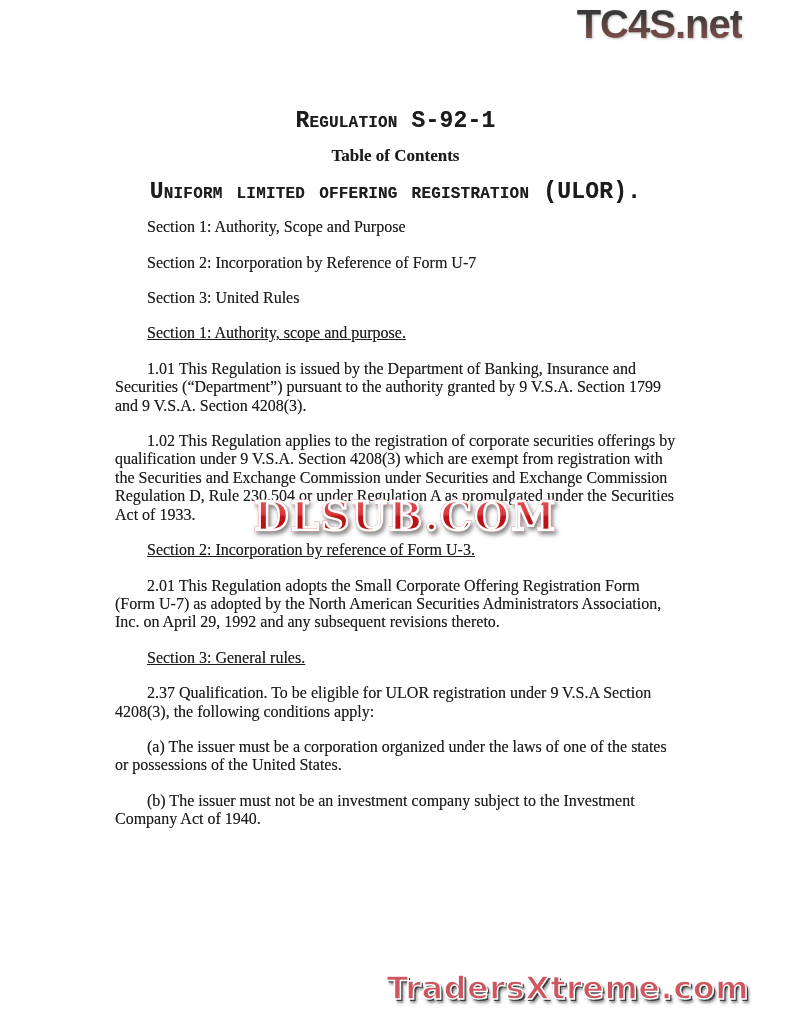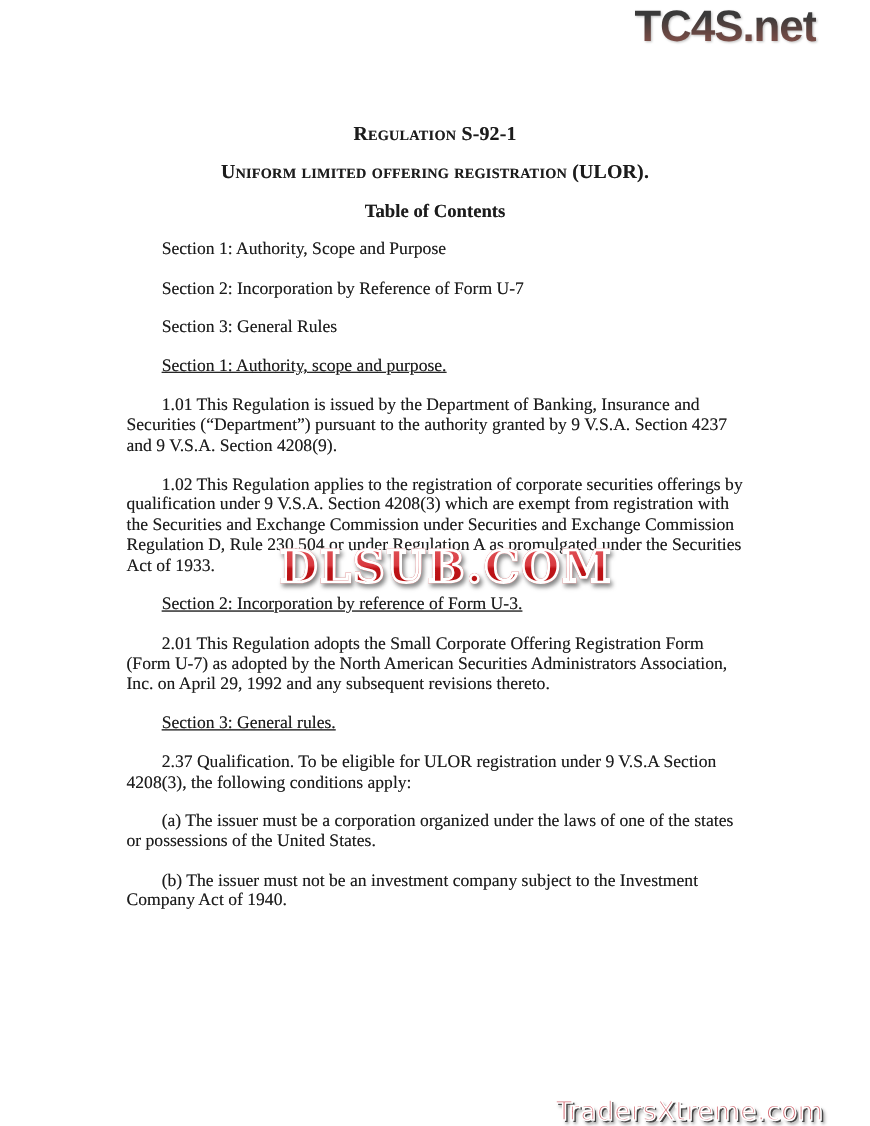--- a/index.html
+++ b/index.html
@@ -46,22 +46,23 @@
     text-shadow: 0 0 0.6px rgba(30,30,30,0.55);
   }
 
   .center-head {
     text-align: center;
     font-weight: bold;
     margin: 0 0 17px 0;
   }
   .sc {
     font-variant: small-caps;
-    font-size: 18px;
+    font-size: 23px;
     letter-spacing: 0.2px;
+    font-family: Liberation Mono, monospace;
   }
   .toc-title { font-size: 17px; }
 
   .indented {
     margin: 0 0 17px 32px;
   }
   .underlined { text-decoration: underline; }
 
   p.para {
     margin: 0 0 17px 0;
@@ -88,56 +89,56 @@
     background-clip: text;
     -webkit-text-fill-color: transparent;
     -webkit-text-stroke: 2.5px var(--color-wm_outline, #ffffff);
     filter: drop-shadow(2px 3px 2px rgba(110,110,110,0.85));
     text-align: right;
   }
 
   
   .traders-watermark {
     position: absolute;
-    bottom: 1px;
+    bottom: 18px;
     right: 8px;
     font-family: "DejaVu Sans", sans-serif;
-    font-weight: normal;
-    font-size: 24px;
+    font-weight: bold;
+    font-size: 32px;
     line-height: 1.1;
     letter-spacing: 0.5px;
     color: var(--color-wm_pink, #cd5660);
     -webkit-text-stroke: 1.5px var(--color-wm_outline, #ffffff);
     text-shadow: 2px 2px 0 rgba(45,45,45,0.85), 3px 4px 3px rgba(0,0,0,0.45);
   }
 </style>
 </head>
 <body>
 
 <div class="page">
 
   <div class="tc4s-logo">TC4S.net</div>
 
   <div class="content">
 
     <div class="center-head sc">Regulation S-92-1</div>
 
+    <div class="center-head toc-title">Table of Contents</div>
+
     <div class="center-head sc">Uniform limited offering registration (ULOR).</div>
-
-    <div class="center-head toc-title">Table of Contents</div>
 
     <div class="indented">Section 1: Authority, Scope and Purpose</div>
 
     <div class="indented">Section 2: Incorporation by Reference of Form U-7</div>
 
-    <div class="indented">Section 3: General Rules</div>
+    <div class="indented">Section 3: United Rules</div>
 
     <div class="indented underlined">Section 1: Authority, scope and purpose.</div>
 
-    <p class="para">1.01 This Regulation is issued by the Department of Banking, Insurance and Securities (“Department”) pursuant to the authority granted by 9 V.S.A. Section 4237 and 9 V.S.A. Section 4208(9).</p>
+    <p class="para">1.01 This Regulation is issued by the Department of Banking, Insurance and Securities (“Department”) pursuant to the authority granted by 9 V.S.A. Section 1799 and 9 V.S.A. Section 4208(3).</p>
 
     <p class="para">1.02 This Regulation applies to the registration of corporate securities offerings by qualification under 9 V.S.A. Section 4208(3) which are exempt from registration with the Securities and Exchange Commission under Securities and Exchange Commission Regulation D, Rule 230.504 or under Regulation A as promulgated under the Securities Act of 1933.</p>
 
 
     <div class="indented underlined">Section 2: Incorporation by reference of Form U-3.</div>
 
     <p class="para">2.01 This Regulation adopts the Small Corporate Offering Registration Form (Form U-7) as adopted by the North American Securities Administrators Association, Inc. on April 29, 1992 and any subsequent revisions thereto.</p>
 
     <div class="indented underlined">Section 3: General rules.</div>
 

